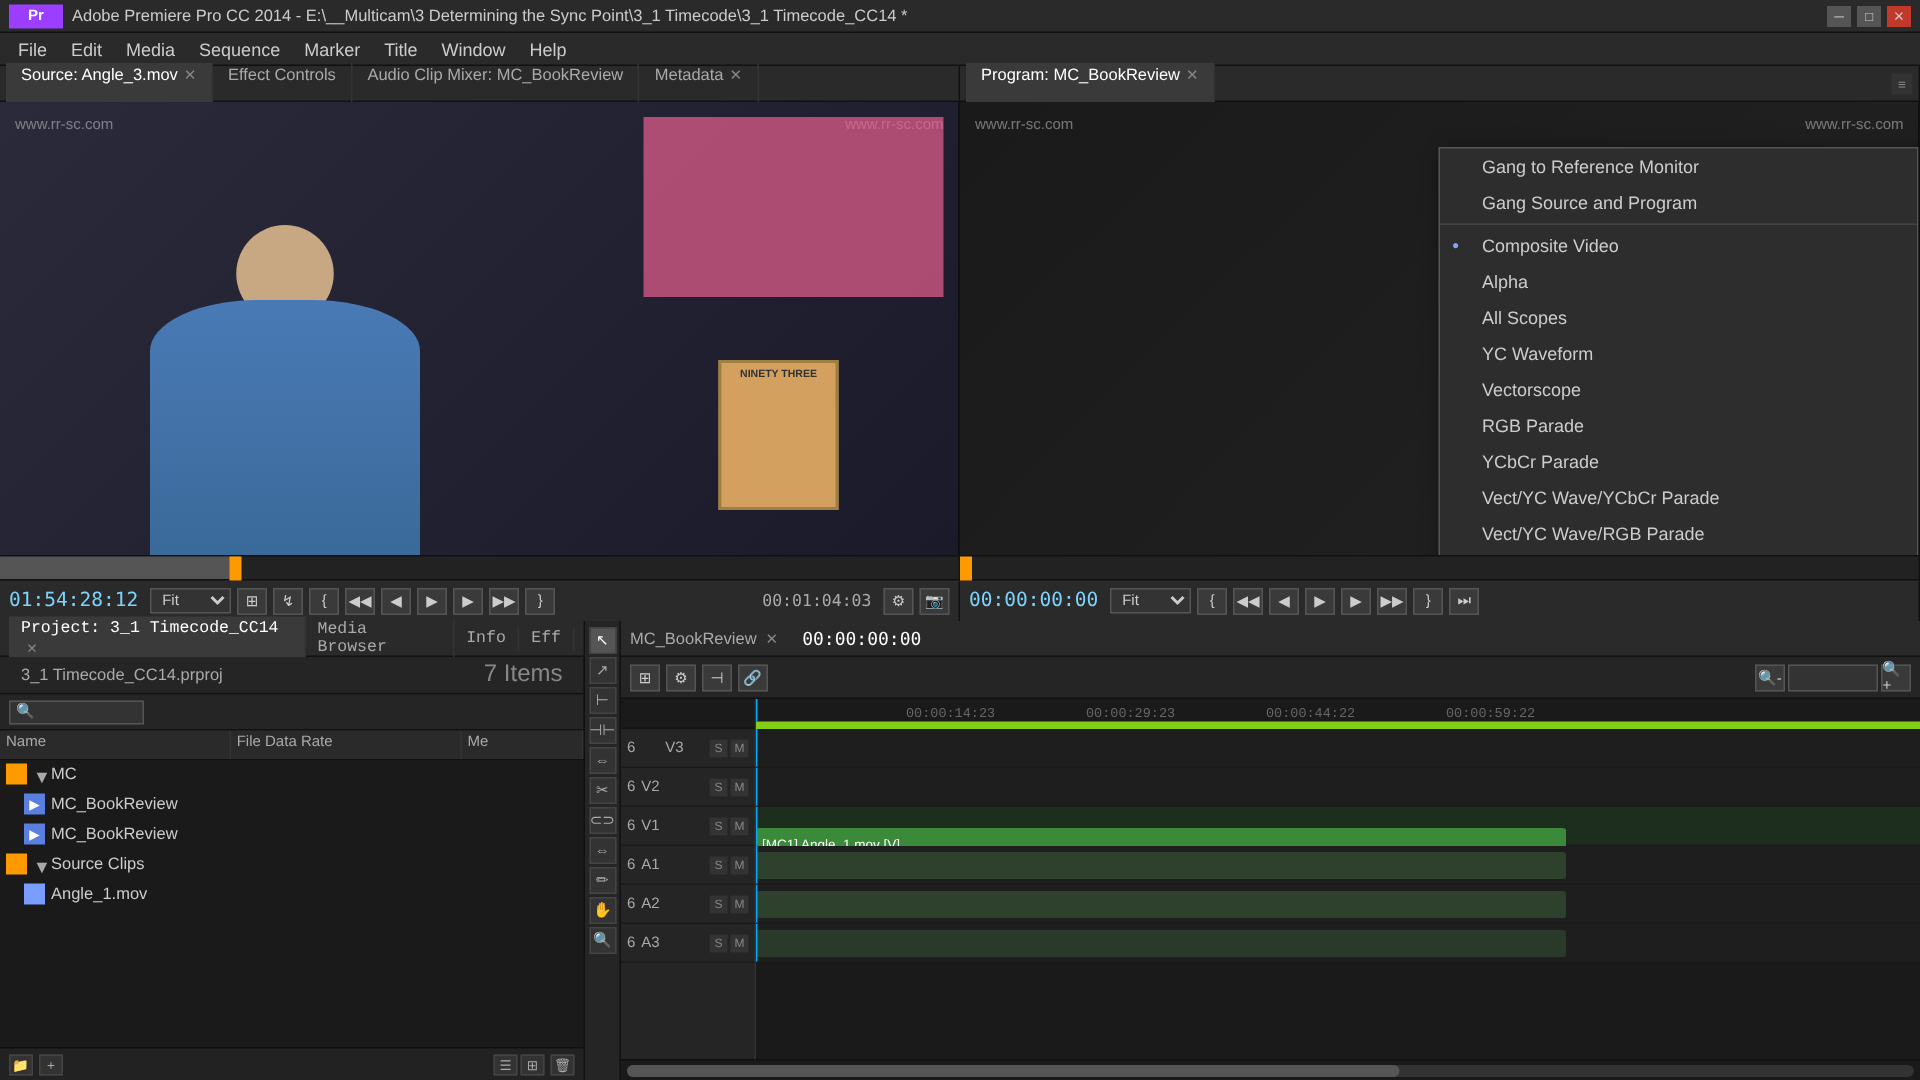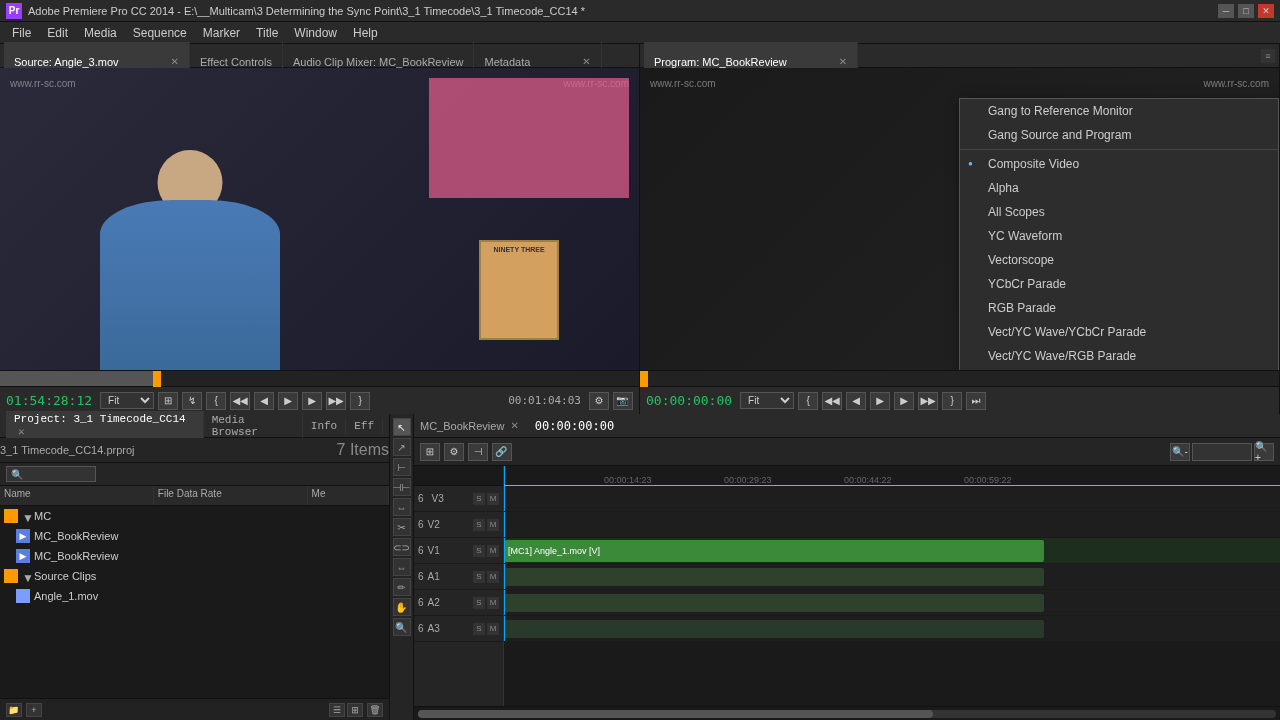--- a/index.html
+++ b/index.html
@@ -16,21 +16,21 @@
     
     #title-bar {
       height: 22px;
       background: #2a2a2a;
       display: flex;
       align-items: center;
       padding: 0 6px;
       border-bottom: 1px solid #111;
     }
     #title-bar .app-icon {
-      width: 16px; height: 16px;
+      width: 36px; height: 16px;
       background: #9b3eff;
       margin-right: 6px;
       display: flex; align-items: center; justify-content: center;
       font-size: 10px; font-weight: bold; color: white;
     }
     #title-bar .title-text {
       flex: 1;
       font-size: 11px;
       color: #ccc;
     }
@@ -91,21 +91,21 @@
       border-bottom: 1px solid #111;
       padding: 0 4px;
     }
     .panel-tab {
       padding: 14px 10px;
       font-size: 11px;
       color: #aaa;
       cursor: pointer;
       border-right: 1px solid #333;
       height: 100%;
-      display: flex; align-items: flex-start; gap: 48px;
+      display: flex; align-items: flex-end;
     }
     .panel-tab.active { background: #3a3a3a; color: #fff; }
     .panel-tab-close {
       margin-left: 4px; color: #888; cursor: pointer; font-size: 10px;
     }
 
     
     .video-area {
       flex: 1;
       background: #000;
@@ -153,21 +153,21 @@
       height: 28px;
       background: #2a2a2a;
       display: flex;
       align-items: center;
       padding: 0 6px;
       gap: 4px;
       border-top: 1px solid #111;
     }
     .timecode {
       font-size: 13px;
-      color: #22c55e;
+      color: #7dd3fc;
       font-family: monospace;
       margin-right: 4px;
     }
     .fit-select {
       background: #333;
       color: #ccc;
       border: 1px solid #555;
       font-size: 10px;
       padding: 1px 3px;
       cursor: pointer;
@@ -280,23 +280,23 @@
     .timeline-toolbar {
       height: 28px;
       background: #252525;
       display: flex; align-items: center;
       padding: 0 6px; gap: 4px;
       border-bottom: 1px solid #111;
     }
     .timeline-ruler {
       height: 20px;
       background: #1a1a1a;
-      border-bottom: 1px solid #84cc16;
+      border-bottom: 5px solid #84cc16;
       position: relative;
-      display: flex; align-items: flex-end;
+      display: flex; align-items: flex-end; font-family: Liberation Mono, monospace;
     }
     .ruler-mark {
       position: absolute;
       bottom: 0;
       font-size: 9px; color: #666;
     }
     .track-label {
       height: 26px;
       display: flex; align-items: center;
       padding: 0 4px;
@@ -318,21 +318,21 @@
     }
     .track-row {
       height: 26px;
       border-bottom: 1px solid #1a1a1a;
       position: relative;
       background: #1e1e1e;
     }
     .track-row.green { background: #1e2e1e; }
     .track-clip {
       position: absolute;
-      top: 2px;
+      top: 14px;
       height: 22px;
       background: #3a8a3a;
       border-radius: 2px;
       display: flex; align-items: center;
       padding: 0 4px;
       font-size: 9px; color: #fff;
       overflow: hidden;
     }
     .playhead {
       position: absolute;
@@ -522,22 +522,22 @@
 
           <div id="context-menu">
             <div class="ctx-item">Gang to Reference Monitor</div>
             <div class="ctx-item">Gang Source and Program</div>
             <div class="ctx-separator"></div>
             <div class="ctx-item ctx-dot">Composite Video</div>
             <div class="ctx-item">Alpha</div>
             <div class="ctx-item">All Scopes</div>
             <div class="ctx-item">YC Waveform</div>
             <div class="ctx-item">Vectorscope</div>
+            <div class="ctx-item">RGB Parade</div>
             <div class="ctx-item">YCbCr Parade</div>
-            <div class="ctx-item">RGB Parade</div>
             <div class="ctx-item">Vect/YC Wave/YCbCr Parade</div>
             <div class="ctx-item">Vect/YC Wave/RGB Parade</div>
             <div class="ctx-item">Multi-Camera</div>
 
           </div>
         </div>
       </div>
       <div class="scrubber-bar">
         <div class="scrubber-handle" style="left:0;"></div>
       </div>
@@ -567,21 +567,21 @@
       <div class="project-header">
         <div class="project-tab active">
           Project: 3_1 Timecode_CC14
           <span style="margin-left:4px;color:#888;cursor:pointer;">✕</span>
         </div>
         <div class="project-tab">Media Browser</div>
         <div class="project-tab">Info</div>
         <div class="project-tab">Eff</div>
       </div>
       <div class="project-content">
-        <div style="padding:3px 0;background:#252525;border-bottom:1px solid #111;display:flex;align-items:center;gap:6px;">
+        <div style="padding:3px 14px;background:#252525;border-bottom:1px solid #111;display:flex;align-items:center;gap:6px;">
           <span style="font-size:11px;color:#aaa;">3_1 Timecode_CC14.prproj</span>
           <span style="font-size:16px;color:#888;margin-left:auto;">7 Items</span>
         </div>
         <div style="padding:3px 6px;background:#252525;border-bottom:1px solid #111;">
           <input type="text" class="project-search" placeholder="🔍" style="">
         </div>
         <div class="col-header">
           <span class="col-h" style="flex:2;">Name</span>
           <span class="col-h" style="flex:2;">File Data Rate</span>
           <span class="col-h" style="flex:1;">Me</span>
@@ -654,21 +654,21 @@
         </div>
       </div>
 
       <div style="display:flex;flex:1;overflow:hidden;">
 
         <div style="width:90px;background:#252525;border-right:1px solid #333;flex-shrink:0;">
           <div style="height:20px;background:#1a1a1a;border-bottom:1px solid #111;"></div>
 
           <div class="track-label">
             <span>6</span>
-            <span style="margin-left:8px;">V3</span>
+            <span style="margin-left:20px;">V3</span>
             <div class="track-controls">
               <div class="track-ctrl-btn">S</div>
               <div class="track-ctrl-btn">M</div>
             </div>
           </div>
 
           <div class="track-label">
             <span>6</span>
             <span style="margin-left:4px;">V2</span>
             <div class="track-controls">

